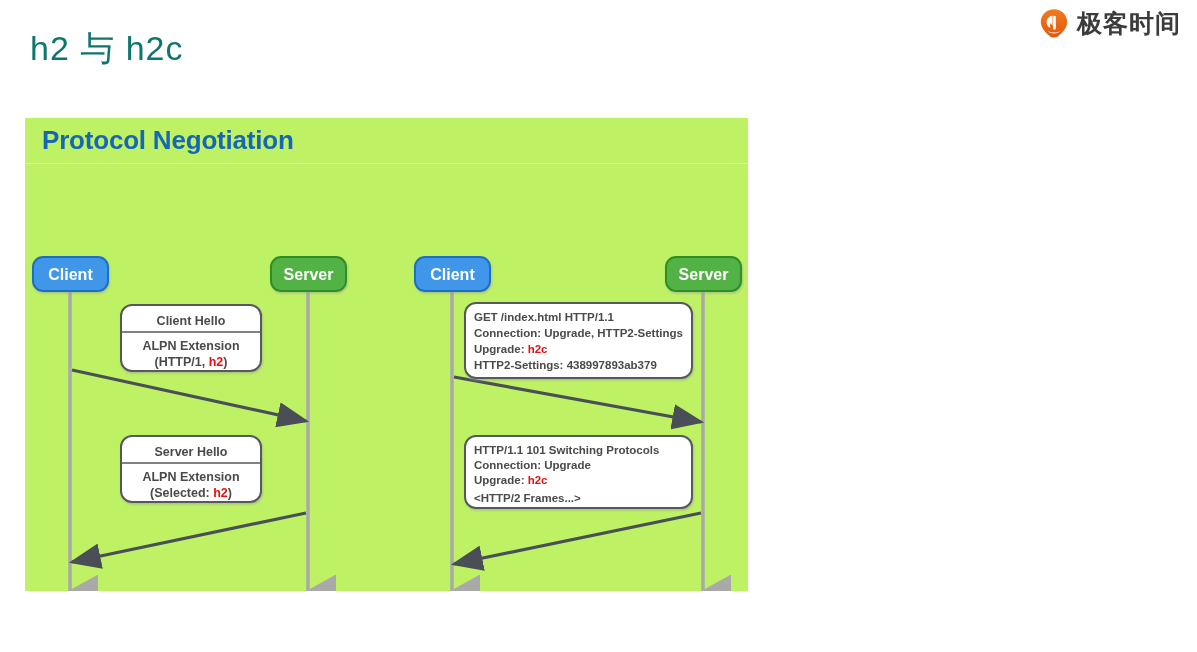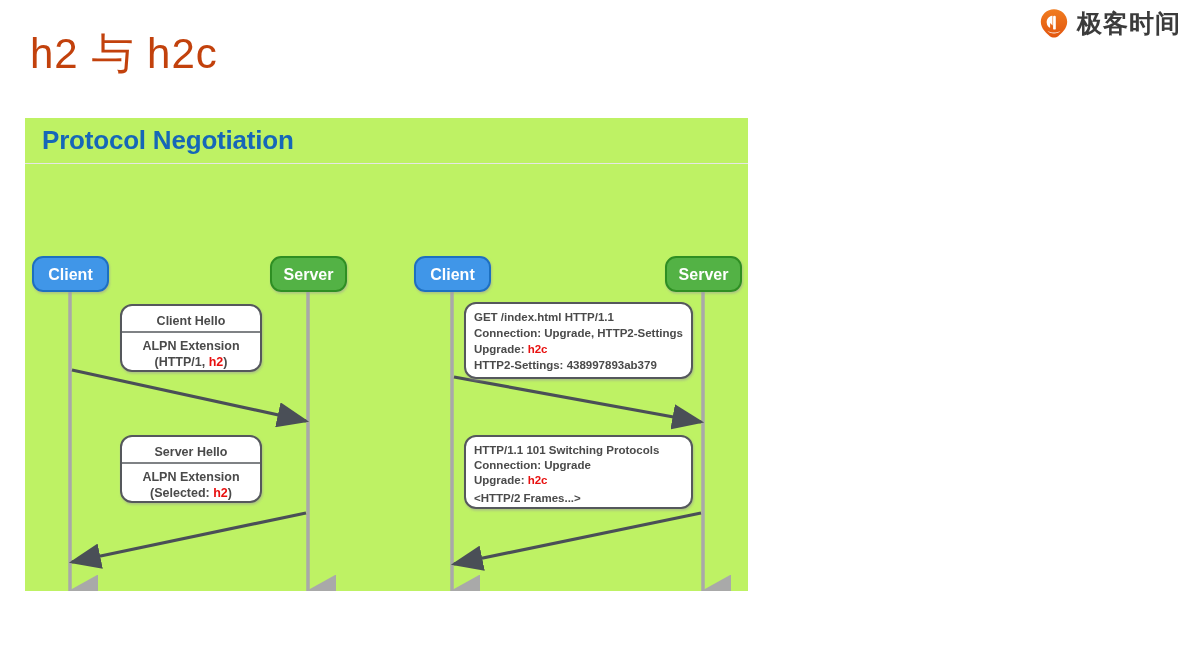--- a/index.html
+++ b/index.html
@@ -36,22 +36,22 @@
     letter-spacing: 1px;
     line-height: 1;
     font-family: "Liberation Sans", sans-serif;
   }
 
   
   .slide-title {
     position: absolute;
     left: 30px;
     top: 26px;
-    font-size: 42px;
-    color: #c2410c;
+    font-size: 34px;
+    color: #0f766e;
     font-weight: 300;
     letter-spacing: 1px;
     font-family: "Liberation Sans", sans-serif;
   }
 
   
   .panel {
     position: absolute;
     left: 25px;
     top: 118px;

